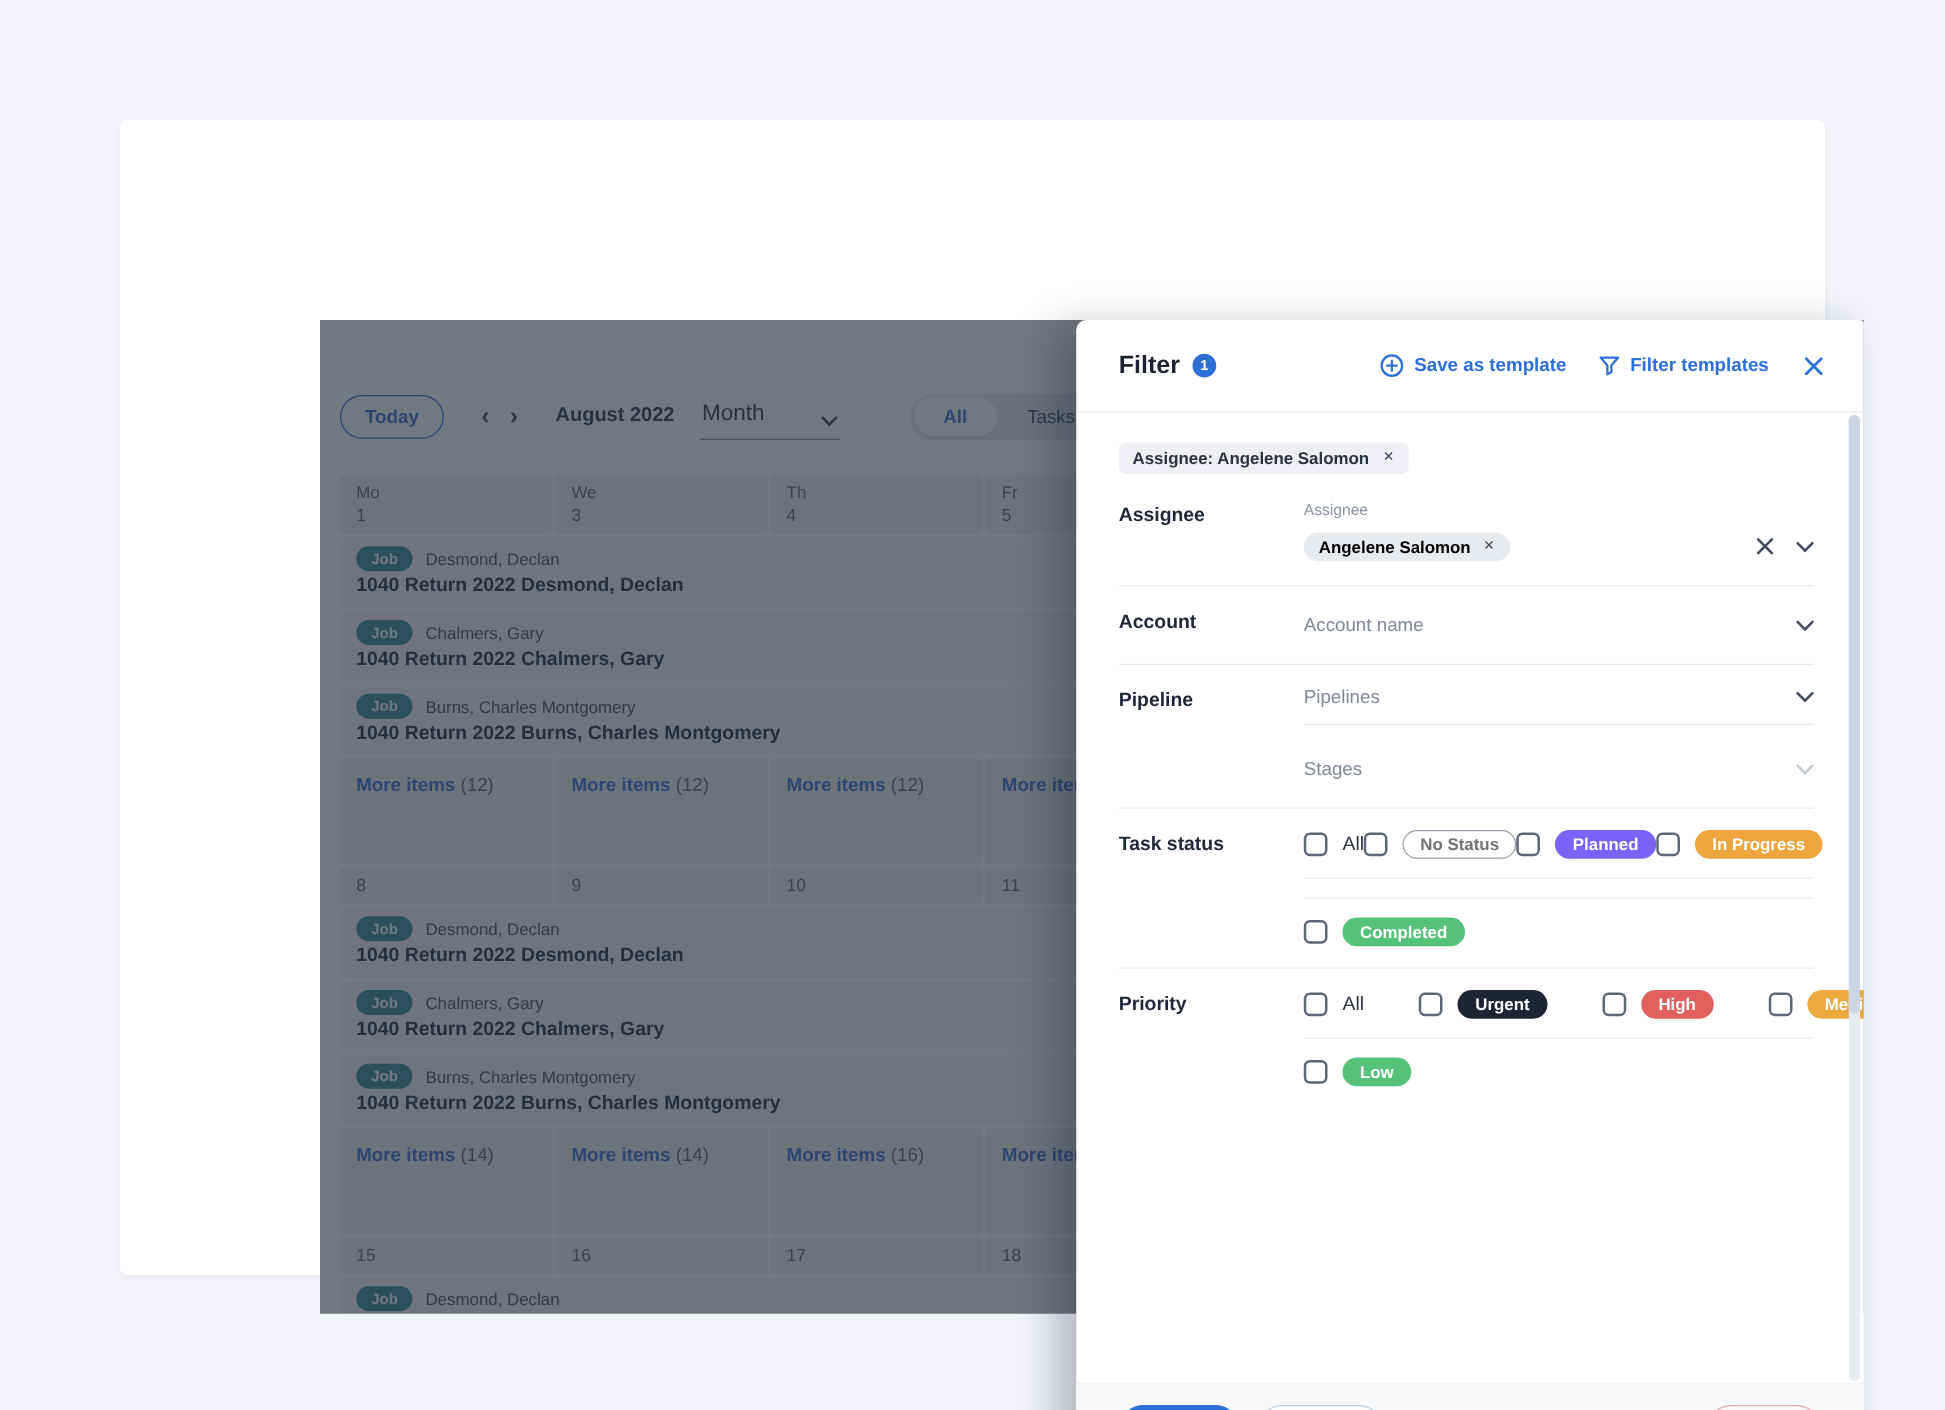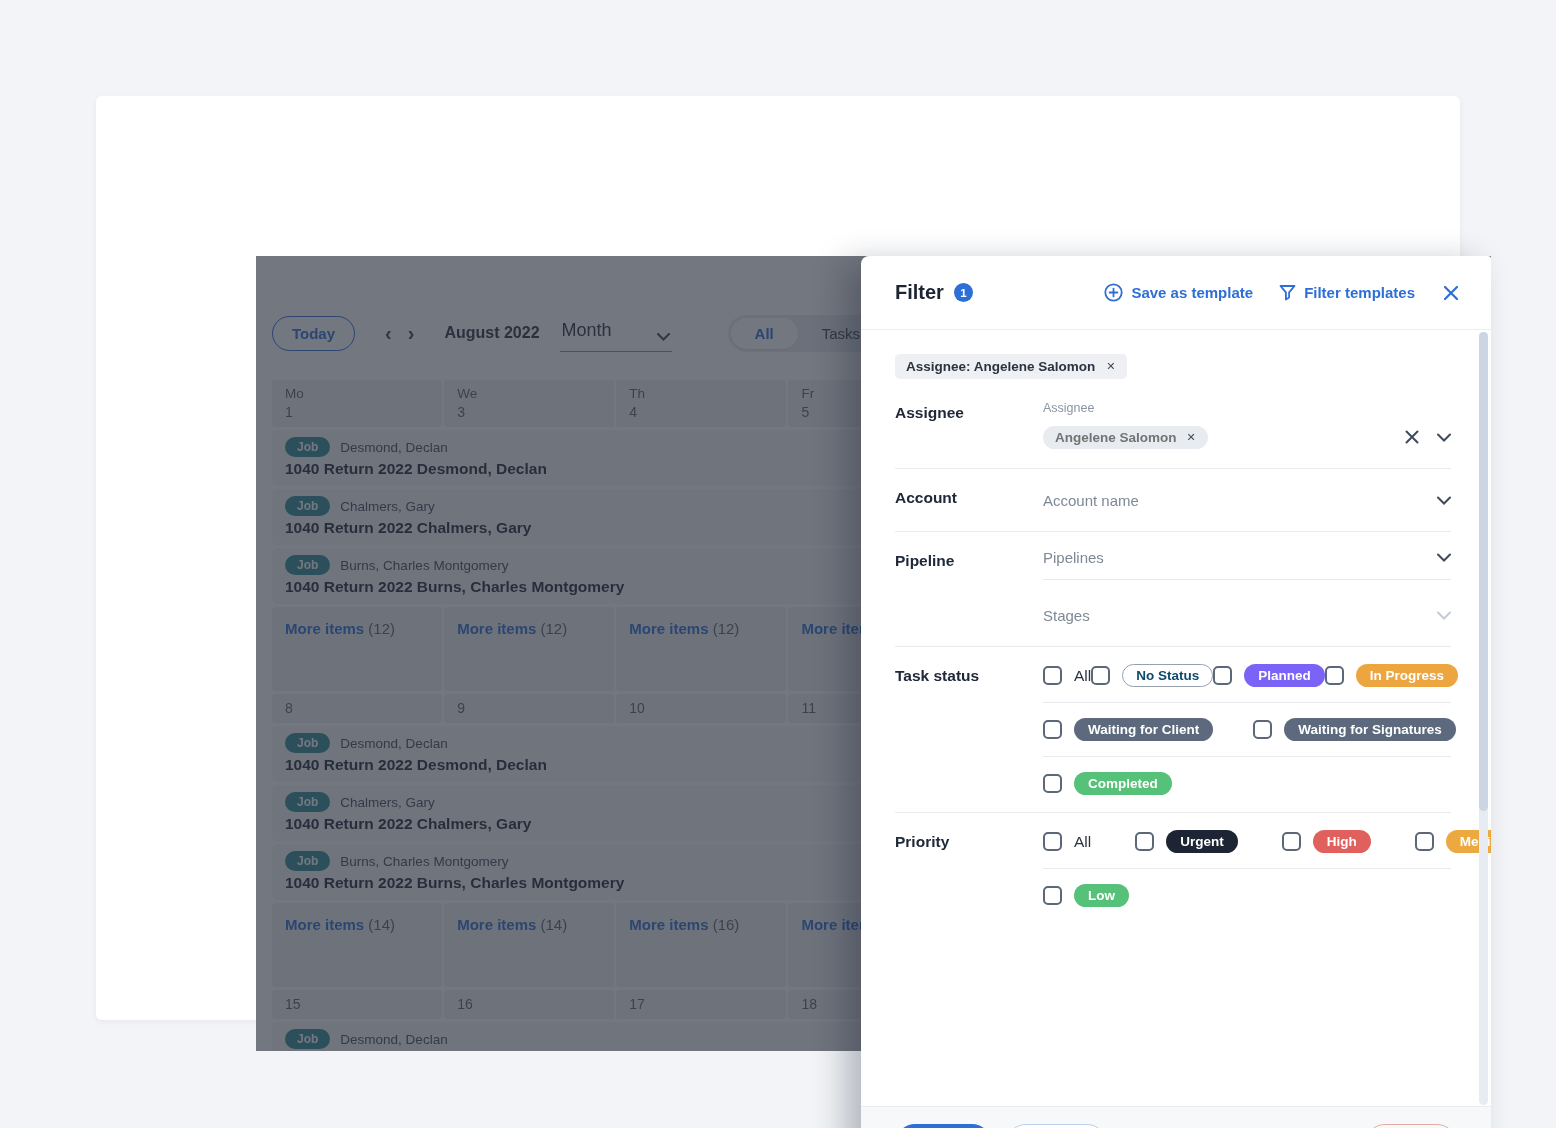--- a/index.html
+++ b/index.html
@@ -109,21 +109,21 @@
   .chip-x { font-size:11px; color:#3f4a5a; cursor:pointer; line-height:1; }
   .frow { display:flex; }
   .flabel { width:148px; flex:0 0 148px; font-size:15.5px; font-weight:700; color:#20293a; padding-top:3px; }
   .fctrl { flex:1; min-width:0; }
   .small-label { font-size:12.5px; color:#8b95a3; margin-bottom:8px; }
   .select-line { display:flex; align-items:center; min-height:28px; }
   .val-chip {
     display:inline-flex; align-items:center; gap:10px; background:#e8ebef;
     border-radius:14px; padding:4px 12px; cursor:pointer;
   }
-  .val-chip .val-label { font-size:13.5px; font-weight:700; color:#737373; }
+  .val-chip .val-label { font-size:13.5px; font-weight:700; color:#000000; }
   .placeholder { font-size:15px; color:#7e8997; flex:1; }
   .line-spacer { flex:1; }
   .icon-btn { background:none; border:none; cursor:pointer; display:flex; padding:0; }
   .clear-x { margin-right:18px; }
   .divider { height:1px; background:#e8ebef; margin:17px 0; }
   .divider.in-ctrl { margin:15px 0; }
   .underlined { border-bottom:1px solid #e6e9ed; padding-bottom:13px; margin-bottom:21px; }
   .stages-line { margin-top:2px; }
   .pill-row { display:flex; align-items:center; gap:40px; }
   .pill-row.spread { justify-content:space-between; gap:0; }
@@ -132,21 +132,21 @@
   .cb {
     width:19px; height:19px; border:2px solid #5c6878; border-radius:5px;
     background:#ffffff; flex:0 0 19px; cursor:pointer;
   }
   .plain-label { font-size:15.5px; color:#2a3342; }
   .pill {
     color:#ffffff; font-size:13.5px; font-weight:700;
     padding:4px 14px; border-radius:13px; white-space:nowrap;
   }
   .pill.outline {
-    color:#0c4a6e; background:#ffffff; border:1.5px solid #97a1ad; padding:3px 13px;
+    color:#737373; background:#ffffff; border:1.5px solid #97a1ad; padding:3px 13px;
   }
   .p-footer {
     flex:0 0 75px; background:#f7f8fa; border-top:1px solid #e9ecef;
     display:flex; align-items:center; padding:0 34px; gap:14px;
     border-radius:0 0 3px 8px;
   }
   .btn { font-family:inherit; font-size:15.5px; font-weight:700; border-radius:21px; cursor:pointer; }
   .btn-apply  { background:#2d6fd6; color:#fff; border:1.5px solid #2d6fd6; padding:10px 26px; }
   .btn-cancel { background:#fff; color:#2d6fd6; border:1.5px solid #b9cdec; padding:10px 24px; }
   .btn-reset  { background:transparent; color:#d9534f; border:1.5px solid #e2aba6; padding:10px 24px; margin-left:auto; }
@@ -440,30 +440,20 @@
                 <label class="pill-item">
                   <span class="cb"></span>
                   <span class="pill" style="background: rgb(124, 99, 247);">Planned</span>
                 </label>
                 <label class="pill-item">
                   <span class="cb"></span>
                   <span class="pill" style="background: rgb(236, 165, 63);">In Progress</span>
                 </label>
               </div>
               <div class="divider in-ctrl"></div>
-              <div class="pill-row ">
-                <label class="pill-item">
-                  <span class="cb"></span>
-                  <span class="pill" style="background: rgb(93, 106, 126);">Waiting for Client</span>
-                </label>
-                <label class="pill-item">
-                  <span class="cb"></span>
-                  <span class="pill" style="background: rgb(93, 106, 126);">Waiting for Signatures</span>
-                </label>
-              </div>
               <div class="divider in-ctrl"></div>
               <div class="pill-row ">
                 <label class="pill-item">
                   <span class="cb"></span>
                   <span class="pill" style="background: rgb(86, 193, 120);">Completed</span>
                 </label>
               </div>
             </div>
         </div>
         <div class="divider"></div>

